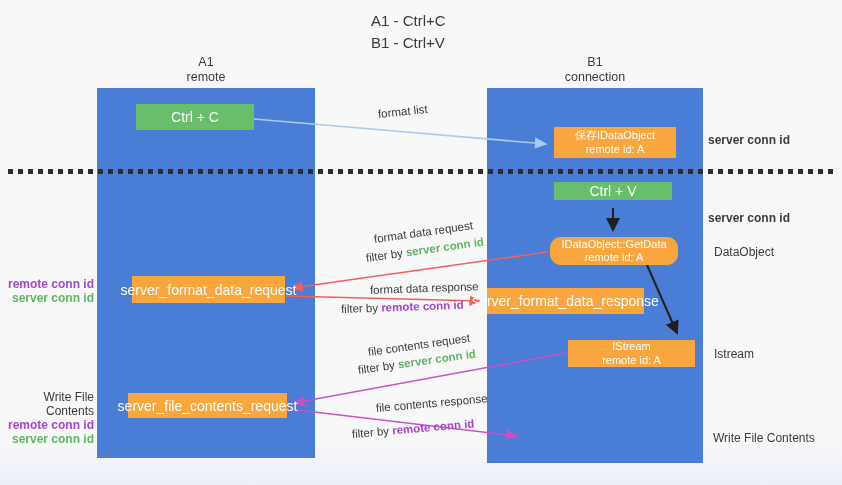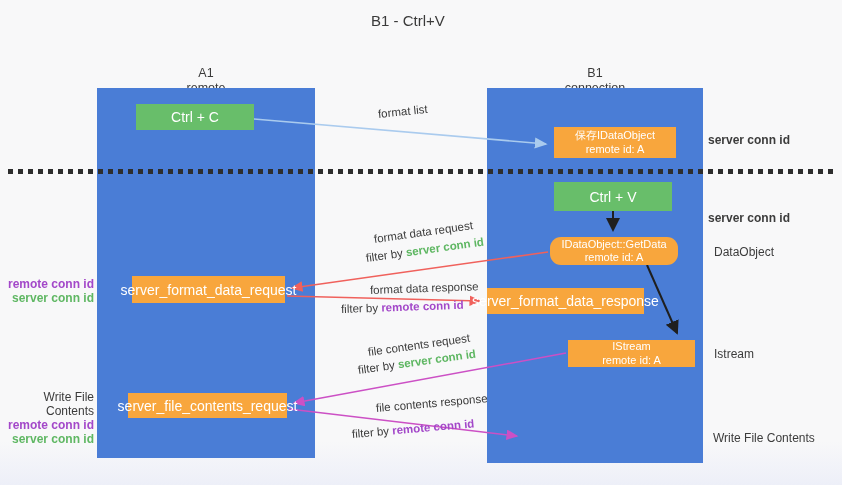--- a/index.html
+++ b/index.html
@@ -16,21 +16,21 @@
   }
   .abs { position: absolute; }
 
   .title {
     left: 371px; top: 10px;
     font-size: 15px; line-height: 22px;
     color: #3a3a3a;
   }
 
   .lane-header {
-    top: 66px; text-align: center;
+    top: 55px; text-align: center;
     font-size: 12.5px; line-height: 15px; color: #3b3b3b;
   }
   .lane-header.left  { left: 97px;  width: 218px; }
   .lane-header.right { left: 487px; width: 216px; }
 
   .lane { background: var(--lane-blue, #4a7dd6); top: 88px; }
   .lane.left  { left: 97px;  width: 218px; height: 370px; }
   .lane.right { left: 487px; width: 216px; height: 375px; }
 
   .divider {
@@ -44,21 +44,21 @@
     align-items: center; justify-content: center;
     color: #ffffff; text-align: center;
     font-size: 14px; line-height: 14px;
   }
   .node.green  { background: var(--box-green, #68be6a); }
   .node.orange { background: var(--box-orange, #f8a63d); align-items: center; }
   .node.two-line { font-size: 11px; line-height: 13.5px; }
 
   #node-ctrl-c          { left: 136px; top: 104px; width: 118px; height: 26px; }
   #node-save-obj        { left: 554px; top: 127px; width: 122px; height: 31px; }
-  #node-ctrl-v          { left: 554px; top: 182px; width: 118px; height: 29px; }
+  #node-ctrl-v          { left: 554px; top: 182px; width: 118px; height: 18px; }
   #node-getdata         { left: 550px; top: 237px; width: 128px; height: 28px; border-radius: 11px; }
   #node-format-request  { left: 132px; top: 276px; width: 153px; height: 27px; }
   #node-format-response { left: 487px; top: 288px; width: 157px; height: 26px; }
   #node-istream         { left: 568px; top: 340px; width: 127px; height: 27px; }
   #node-file-request    { left: 128px; top: 393px; width: 159px; height: 25px; }
   #node-file-response   { left: 524px; top: 425px; width: 159px; height: 27px; }
 
   .arrow-label {
     font-size: 11.5px; color: #3c3c3c; white-space: nowrap;
     transform-origin: left center;
@@ -70,20 +70,21 @@
   .side-group { text-align: right; width: 94px; left: 0; line-height: 14px; font-size: 12px; }
 
   svg.overlay { position: absolute; left: 0; top: 0; pointer-events: none; }
 </style>
 </head>
 <body>
 
 <div class="canvas">
 
   <div class="abs title">
+    <div>A1 - Ctrl+C</div>
     <div>B1 - Ctrl+V</div>
   </div>
 
   <div class="abs lane-header left">
     <div>A1</div>
     <div>remote</div>
   </div>
   <div class="abs lane-header right">
     <div>B1</div>
     <div>connection</div>

